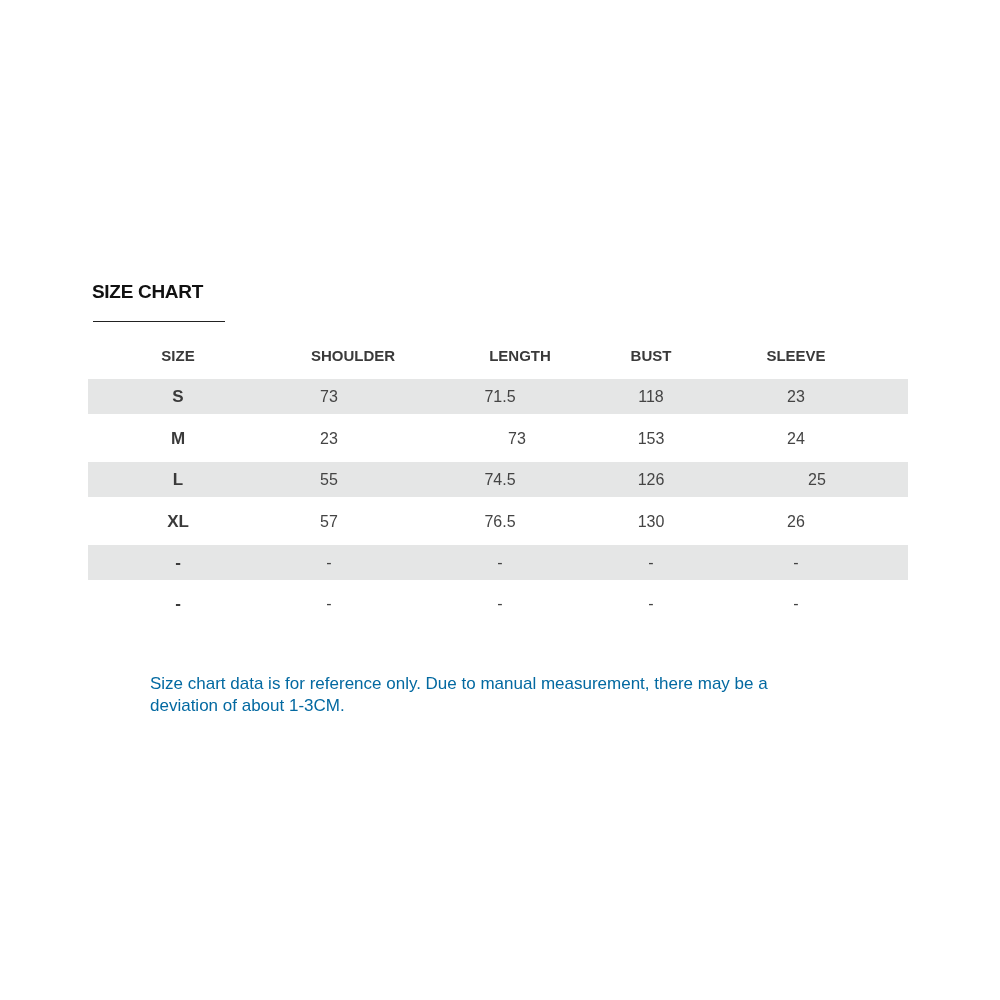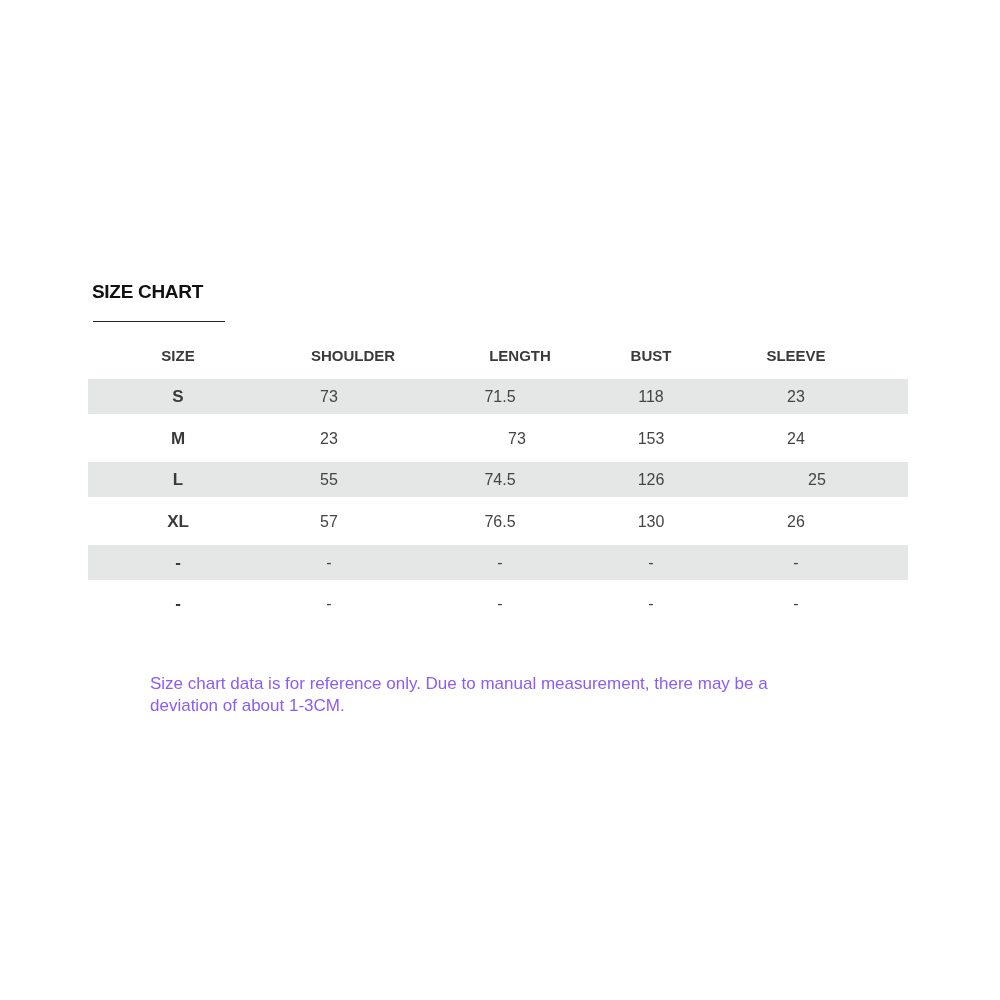--- a/index.html
+++ b/index.html
@@ -9,21 +9,21 @@
              color: #111; letter-spacing: -0.3px; }
     .title-rule { position: absolute; left: 93px; top: 321px; width: 132px; height: 1px; background: #222; }
     .table { position: absolute; left: 88px; top: 338px; width: 820px; }
     .row { position: relative; height: 35px; }
     .row.band { background: #e5e6e6; }
     .cell { position: absolute; top: 0; height: 35px; line-height: 35px; text-align: center;
             transform: translateX(-50%); white-space: nowrap; font-size: 16px; color: #444; }
     .hdr .cell { font-size: 15px; font-weight: bold; color: #3a3a3a; }
     .size-cell { font-weight: bold; font-size: 17px; color: #3a3a3a; }
     .note { position: absolute; left: 150px; top: 673px; width: 650px; font-size: 17px;
-            line-height: 22px; color: #8b5cf6; }
+            line-height: 22px; color: #0369a1; }
   </style>
 </head>
 <body>
 
 <div class="title">SIZE CHART</div>
 <div class="title-rule"></div>
 
 <div class="table">
   <div class="row hdr" style="top:0;">
     <span class="cell" style="left:90px;">SIZE</span>

